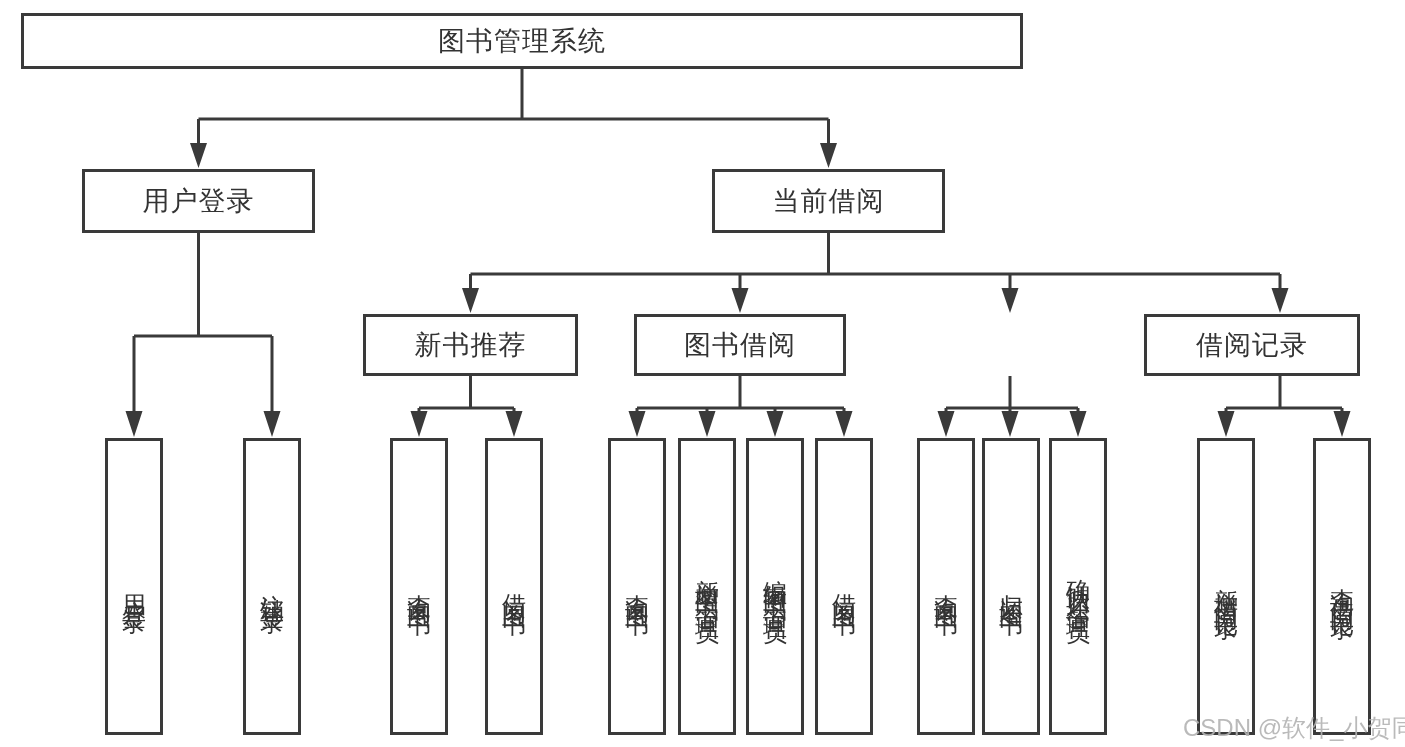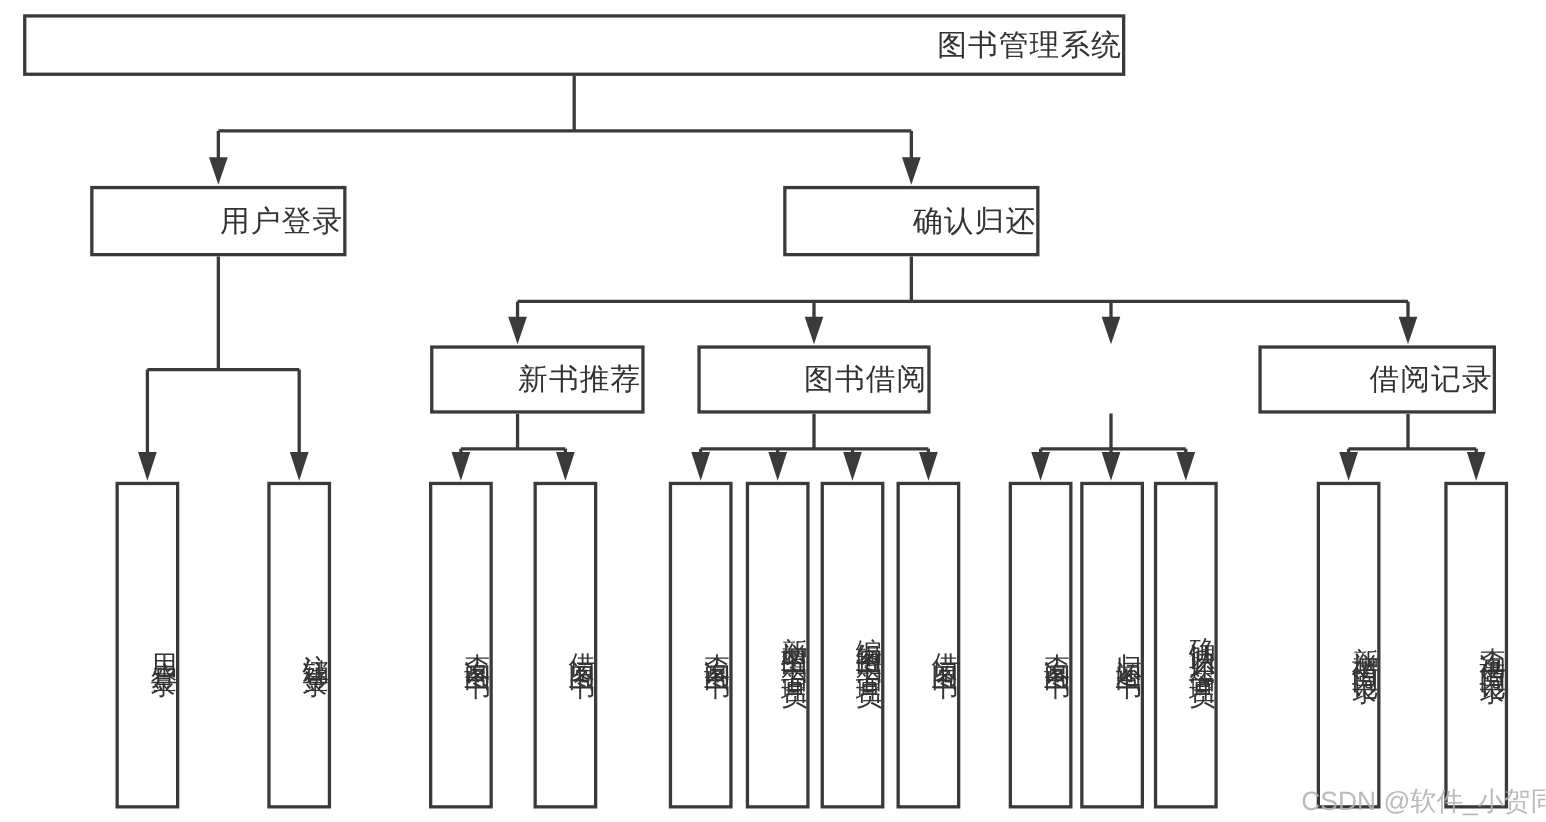--- a/index.html
+++ b/index.html
@@ -26,42 +26,42 @@
     fill: #3a3a3a;
     stroke: none;
   }
   .node, .leaf {
     position: absolute;
     box-sizing: border-box;
     background: #ffffff;
     border: 3px solid #3a3a3a;
     display: flex;
     align-items: center;
-    justify-content: flex-end;
+    justify-content: center;
     z-index: 2;
   }
   .node .label {
     font-size: 27px;
     color: #333333;
     letter-spacing: 1px;
     white-space: nowrap;
   }
   .leaf .label {
     writing-mode: vertical-rl;
     text-orientation: mixed;
     font-size: 24px;
     color: #333333;
     letter-spacing: 6px;
     line-height: 1;
   }
   
   #box-root { left: 21px;   top: 13px;  width: 1002px; height: 56px; }
   #box-l2a  { left: 82px;   top: 169px; width: 233px;  height: 64px; }
   #box-l2b  { left: 712px;  top: 169px; width: 233px;  height: 64px; }
-  #box-l3a  { left: 363px;  top: 314px; width: 195px;  height: 62px; margin-left: 28px; }
+  #box-l3a  { left: 363px;  top: 314px; width: 215px;  height: 62px; }
   #box-l3b  { left: 634px;  top: 314px; width: 212px;  height: 62px; }
   #box-l3c  { left: 903px;  top: 314px; width: 214px;  height: 62px; }
   #box-l3d  { left: 1144px; top: 314px; width: 216px;  height: 62px; }
   .leaf { top: 438px; width: 58px; height: 297px; }
   #leaf-g1-1 { left: 105px; }
   #leaf-g1-2 { left: 243px; }
   #leaf-g2-1 { left: 390px; }
   #leaf-g2-2 { left: 485px; }
   #leaf-g3-1 { left: 608px; }
   #leaf-g3-2 { left: 678px; }
@@ -120,21 +120,21 @@
   </svg>
 
   <div class="node" id="box-root">
     <span class="label">图书管理系统</span>
   </div>
 
   <div class="node" id="box-l2a">
     <span class="label">用户登录</span>
   </div>
   <div class="node" id="box-l2b">
-    <span class="label">确认归还</span>
+    <span class="label">当前借阅</span>
   </div>
 
   <div class="node" id="box-l3a">
     <span class="label">新书推荐</span>
   </div>
   <div class="node" id="box-l3b">
     <span class="label">图书借阅</span>
   </div>
   <div class="node" id="box-l3d">
     <span class="label">借阅记录</span>

